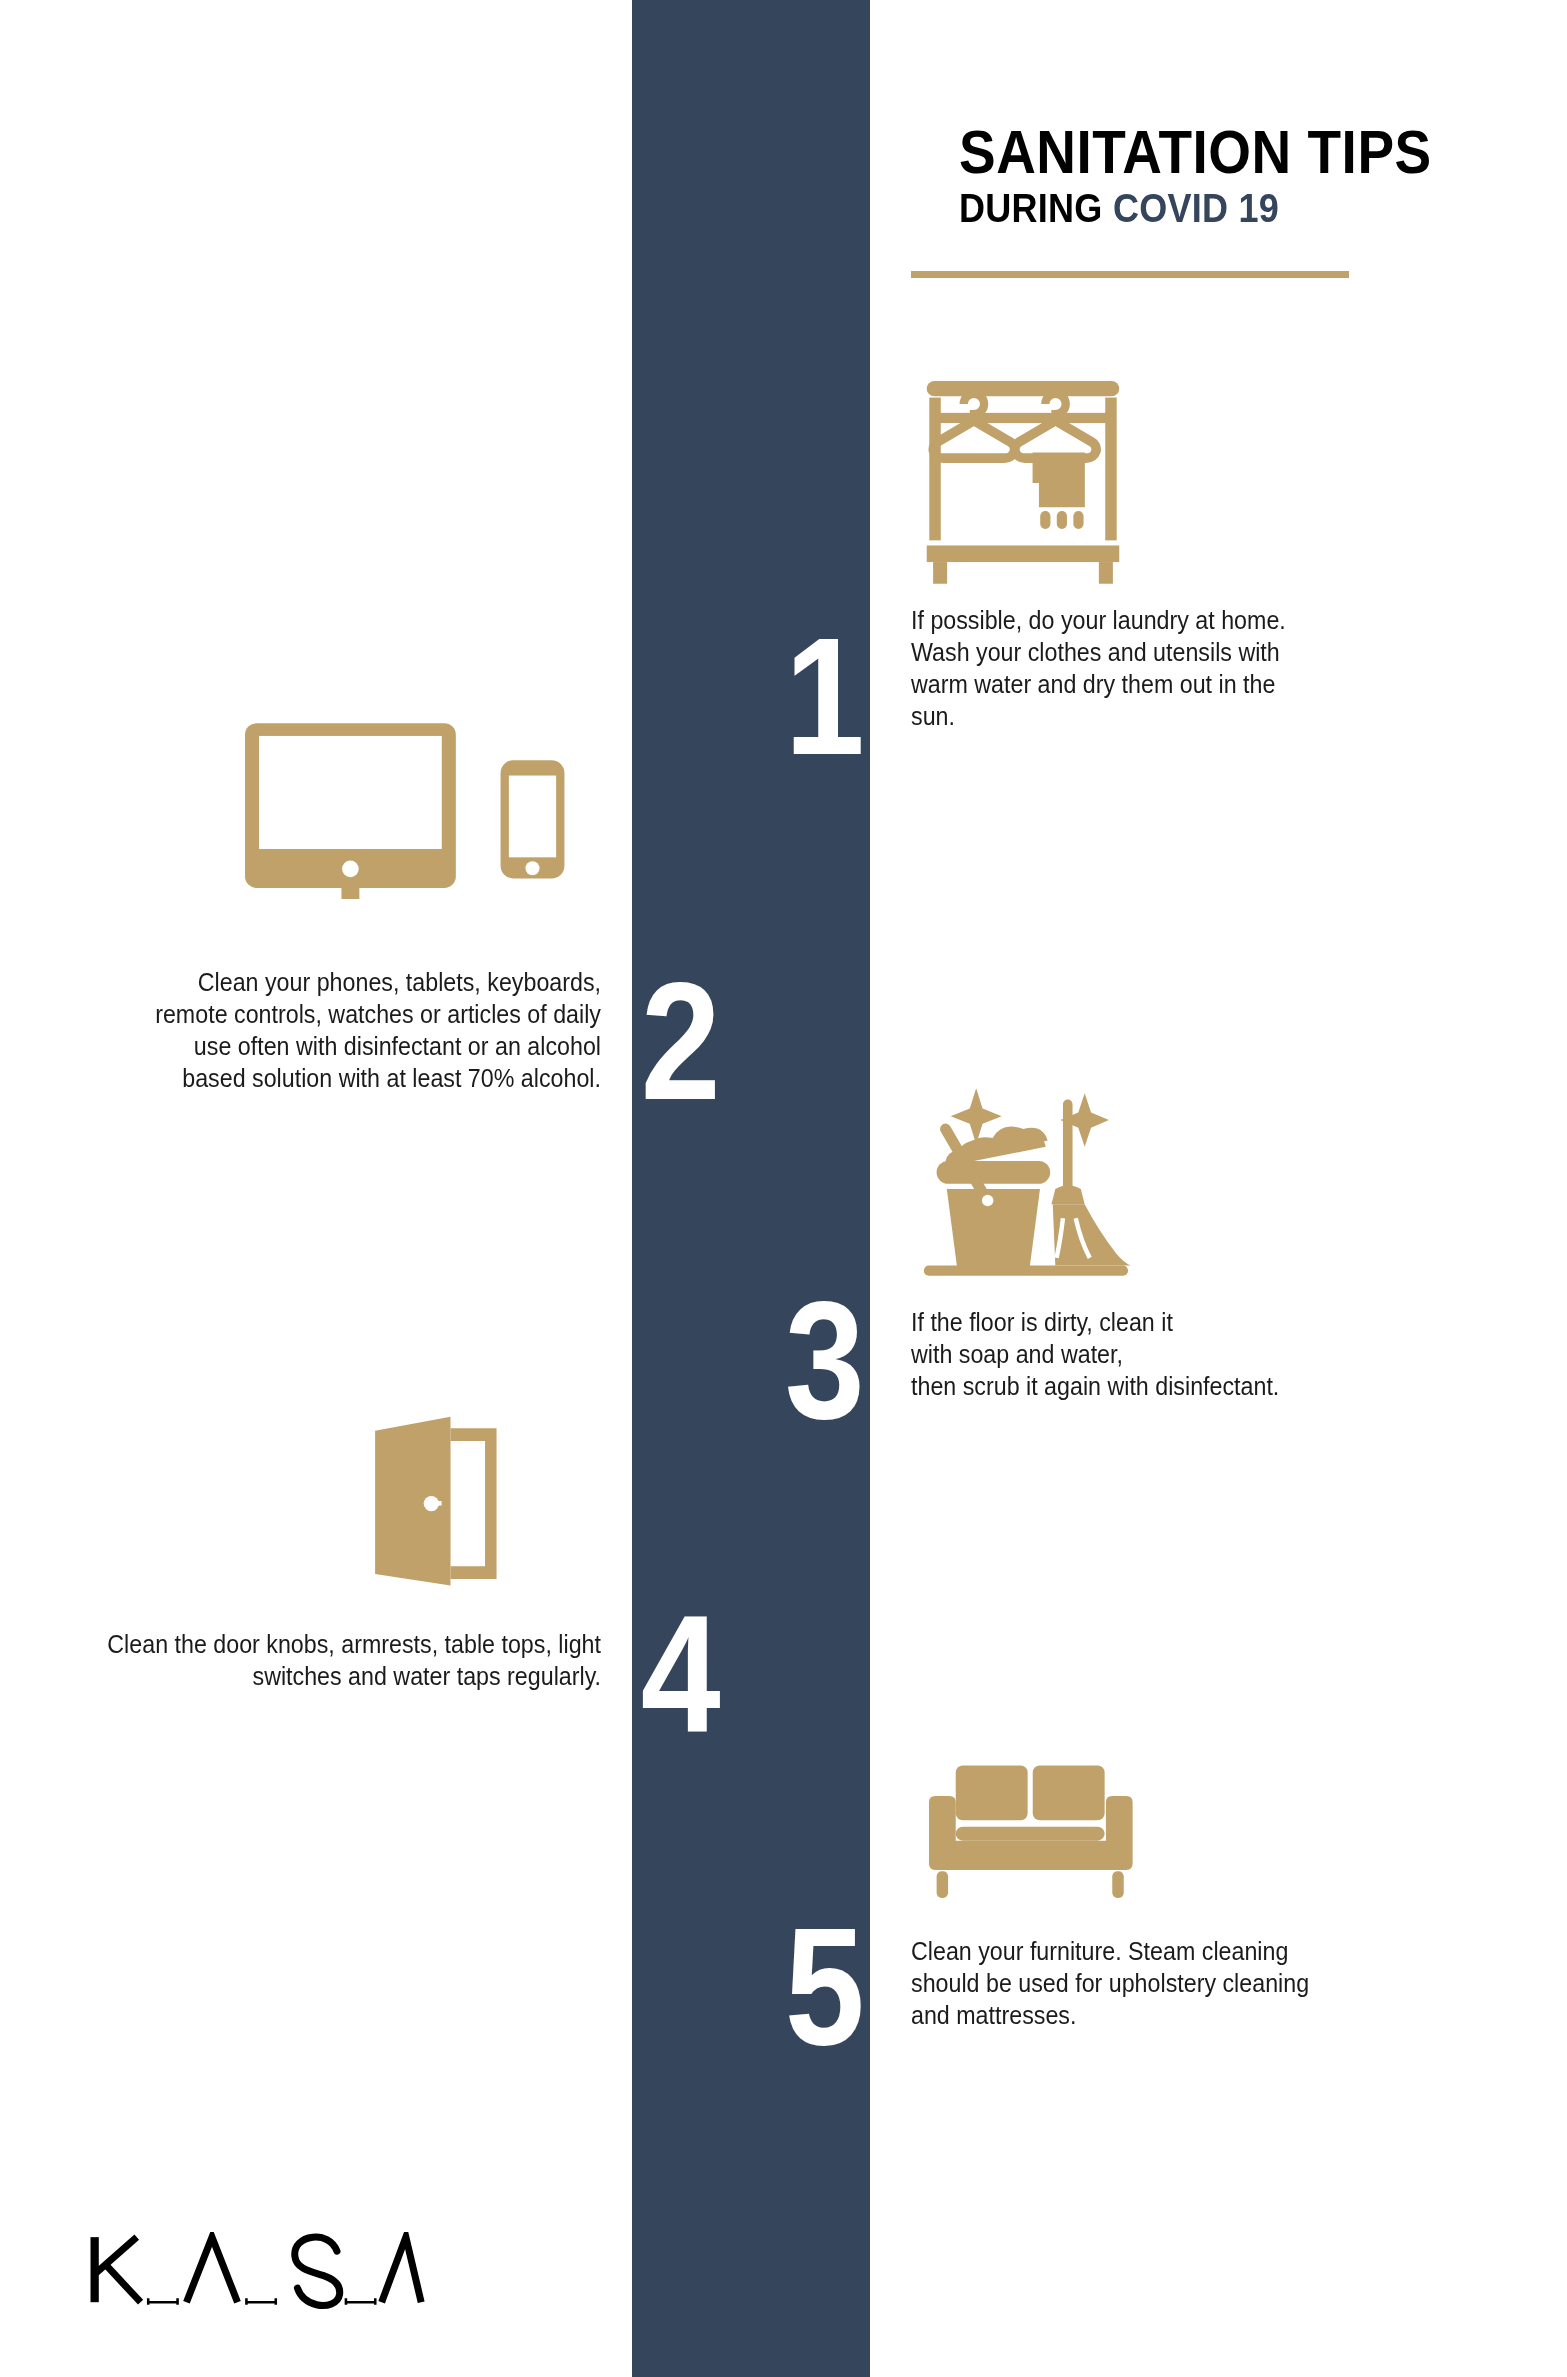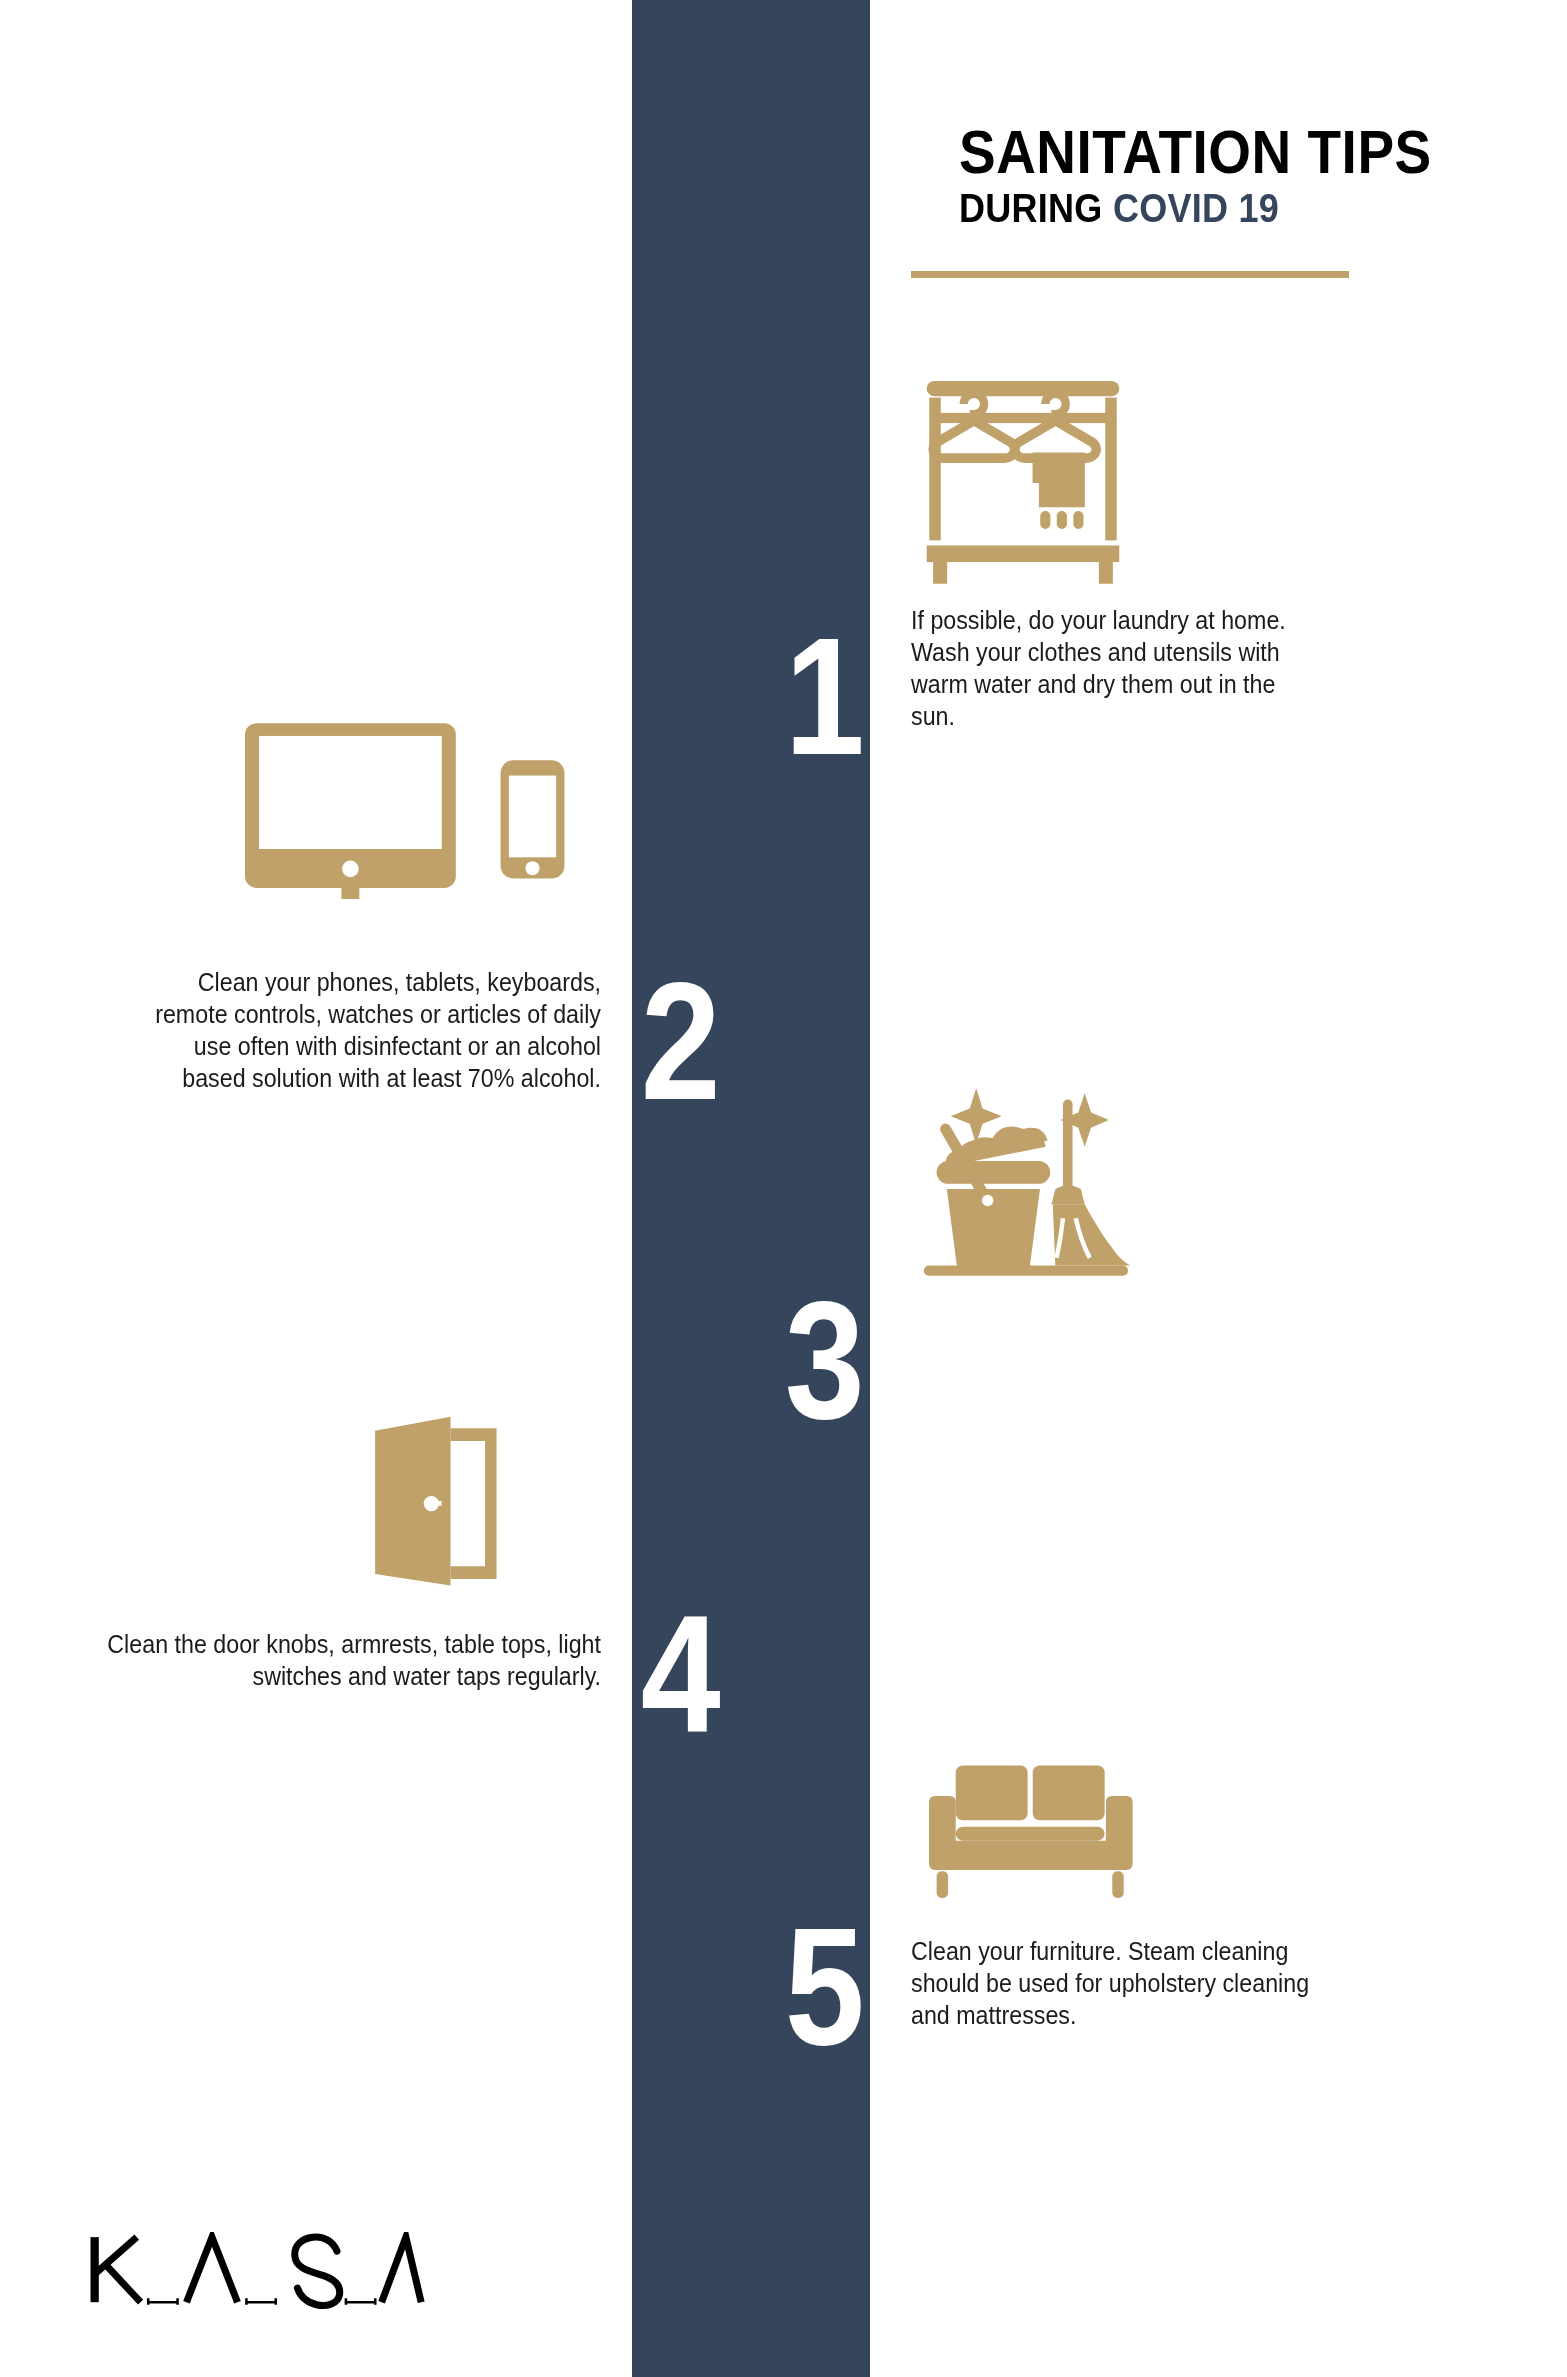--- a/index.html
+++ b/index.html
@@ -232,20 +232,27 @@
   </div>
 
   <div class="tip rightcol" id="tip1">
     <div class="body">If possible, do your laundry at home. Wash your clothes and utensils with warm water and dry them out in the sun.</div>
   </div>
 
   <div class="tip leftcol" id="tip2">
     <div class="body">Clean your phones, tablets, keyboards, remote controls, watches or articles of daily use often with disinfectant or an alcohol based solution with at least 70% alcohol.</div>
   </div>
 
+  <div class="tip rightcol" id="tip3">
+    <div class="body">
+      <div>If the floor is dirty, clean it</div>
+      <div>with soap and water,</div>
+      <div>then scrub it again with disinfectant.</div>
+    </div>
+  </div>
 
   <div class="tip leftcol" id="tip4">
     <div class="body">Clean the door knobs, armrests, table tops, light switches and water taps regularly.</div>
   </div>
 
   <div class="tip rightcol" id="tip5">
     <div class="body">Clean your furniture. Steam cleaning should be used for upholstery cleaning and mattresses.</div>
   </div>
 
   <div class="logo">

